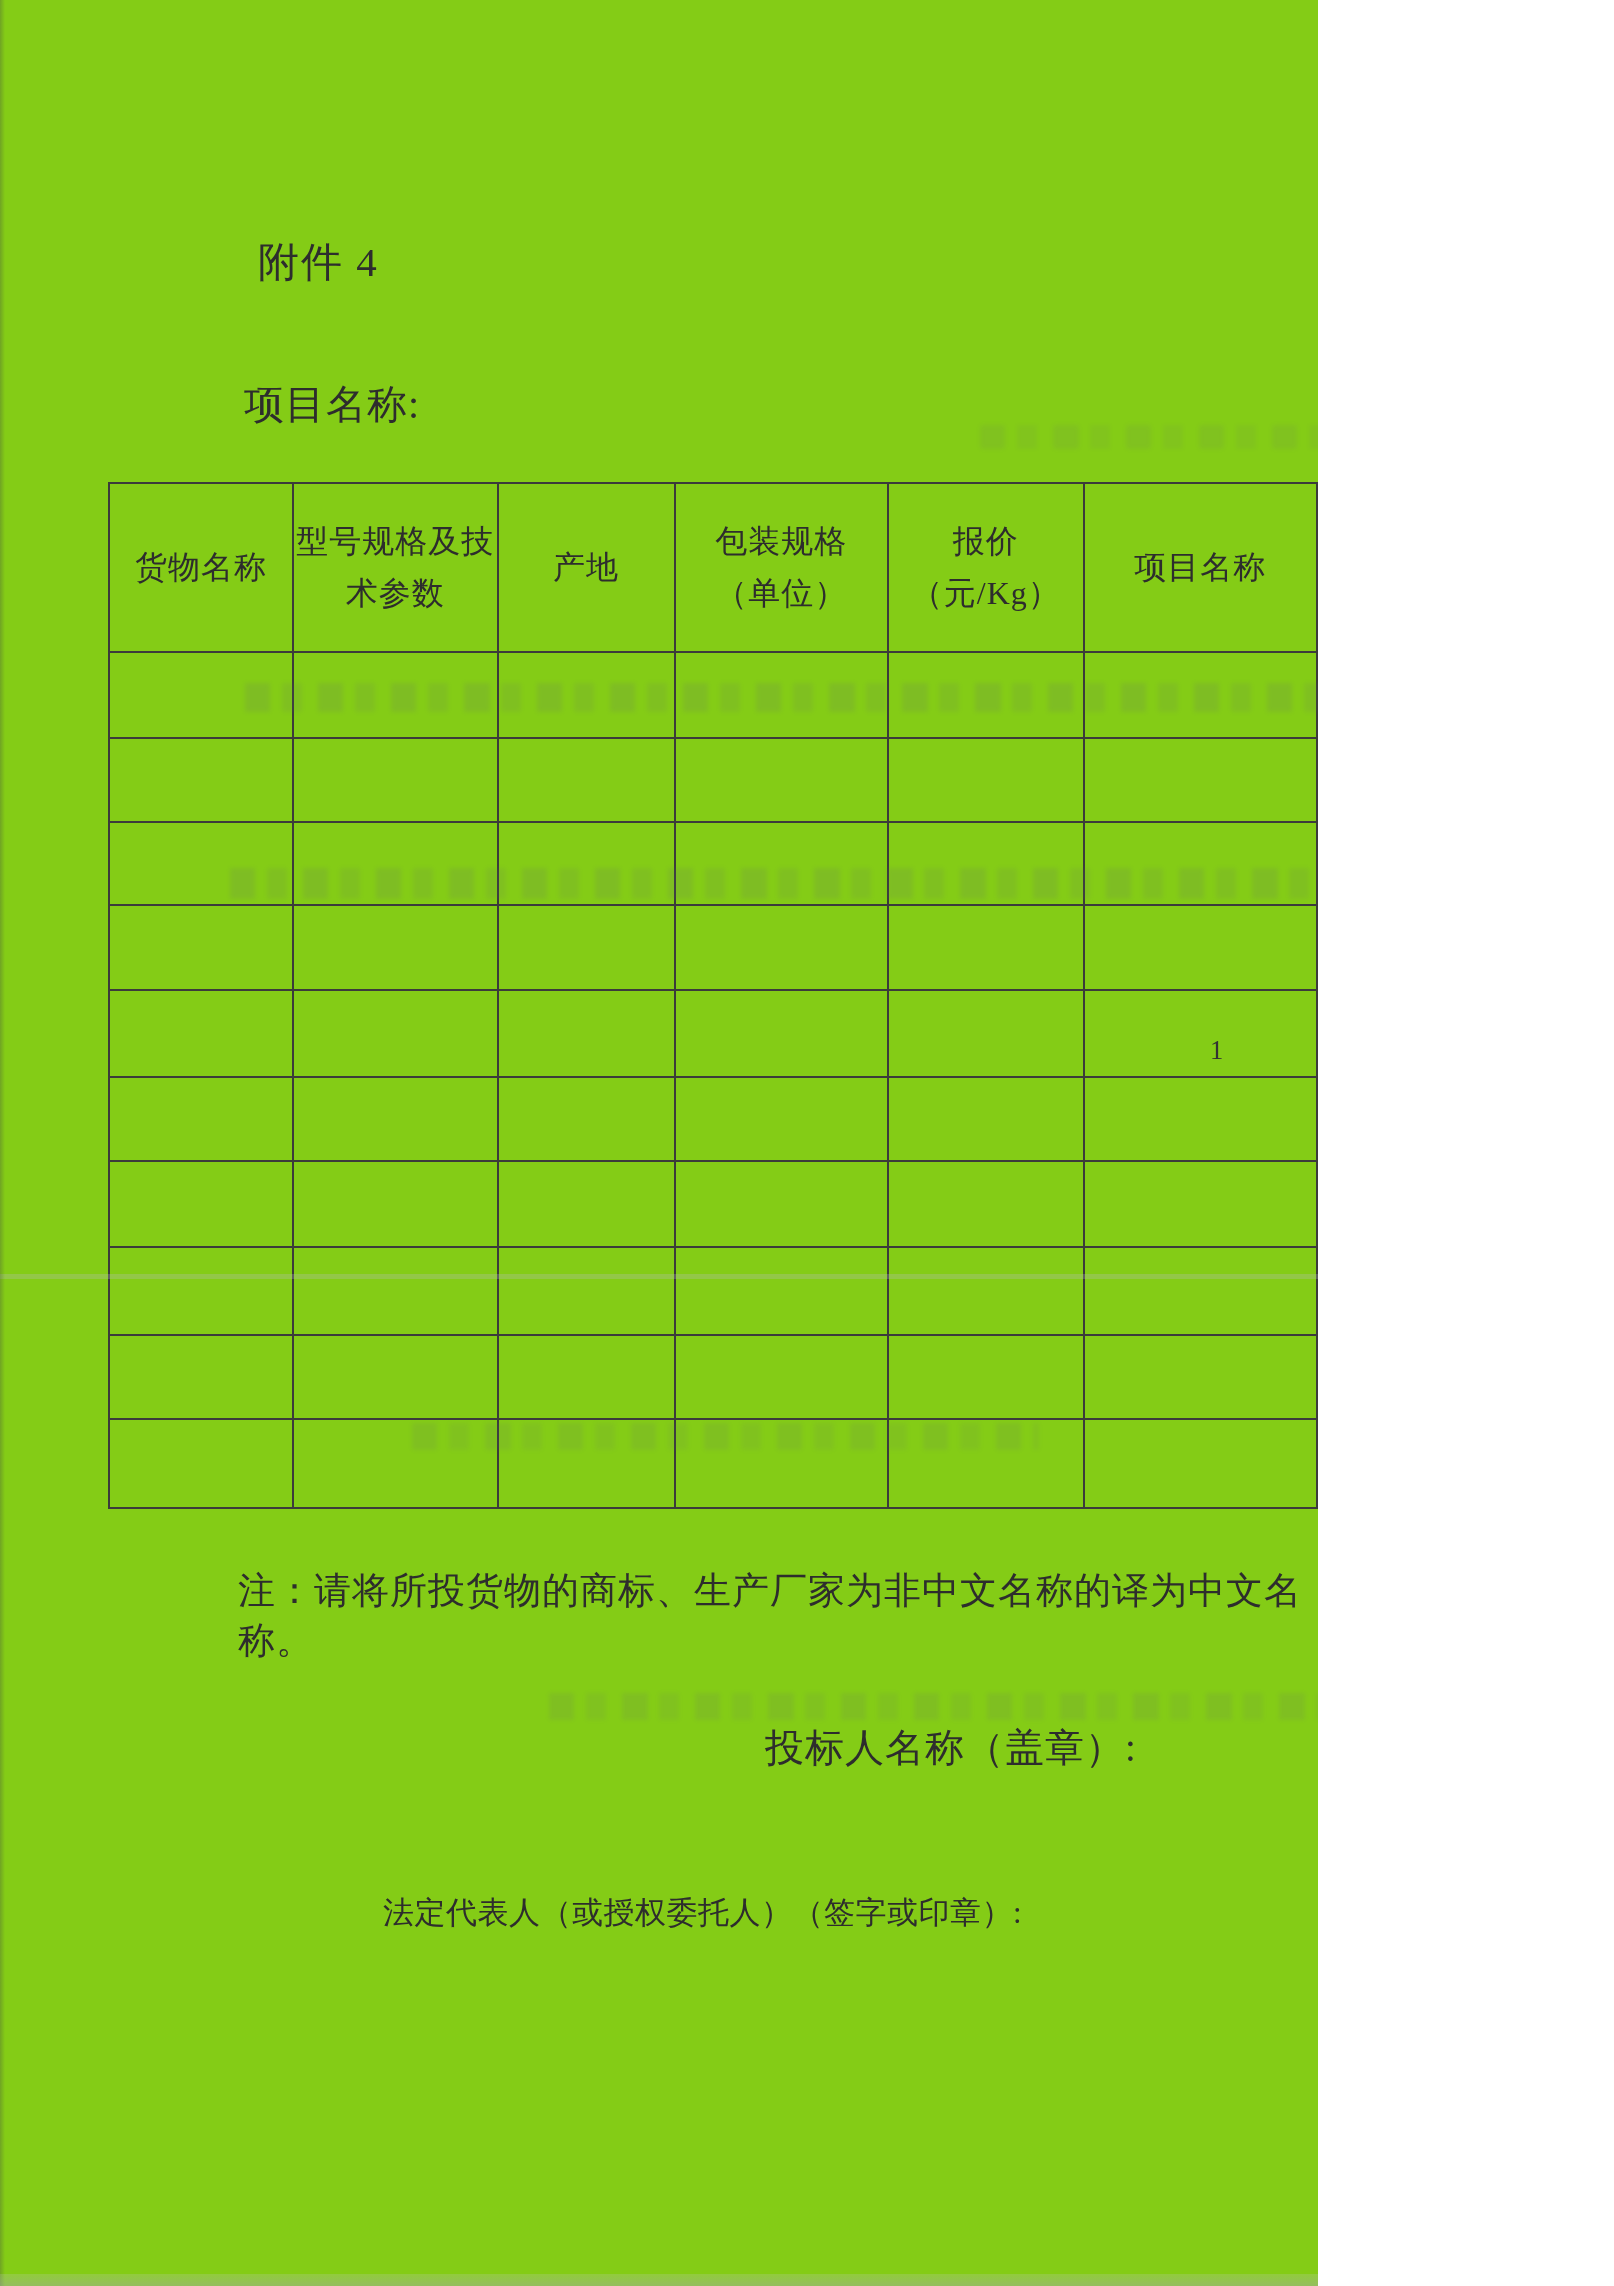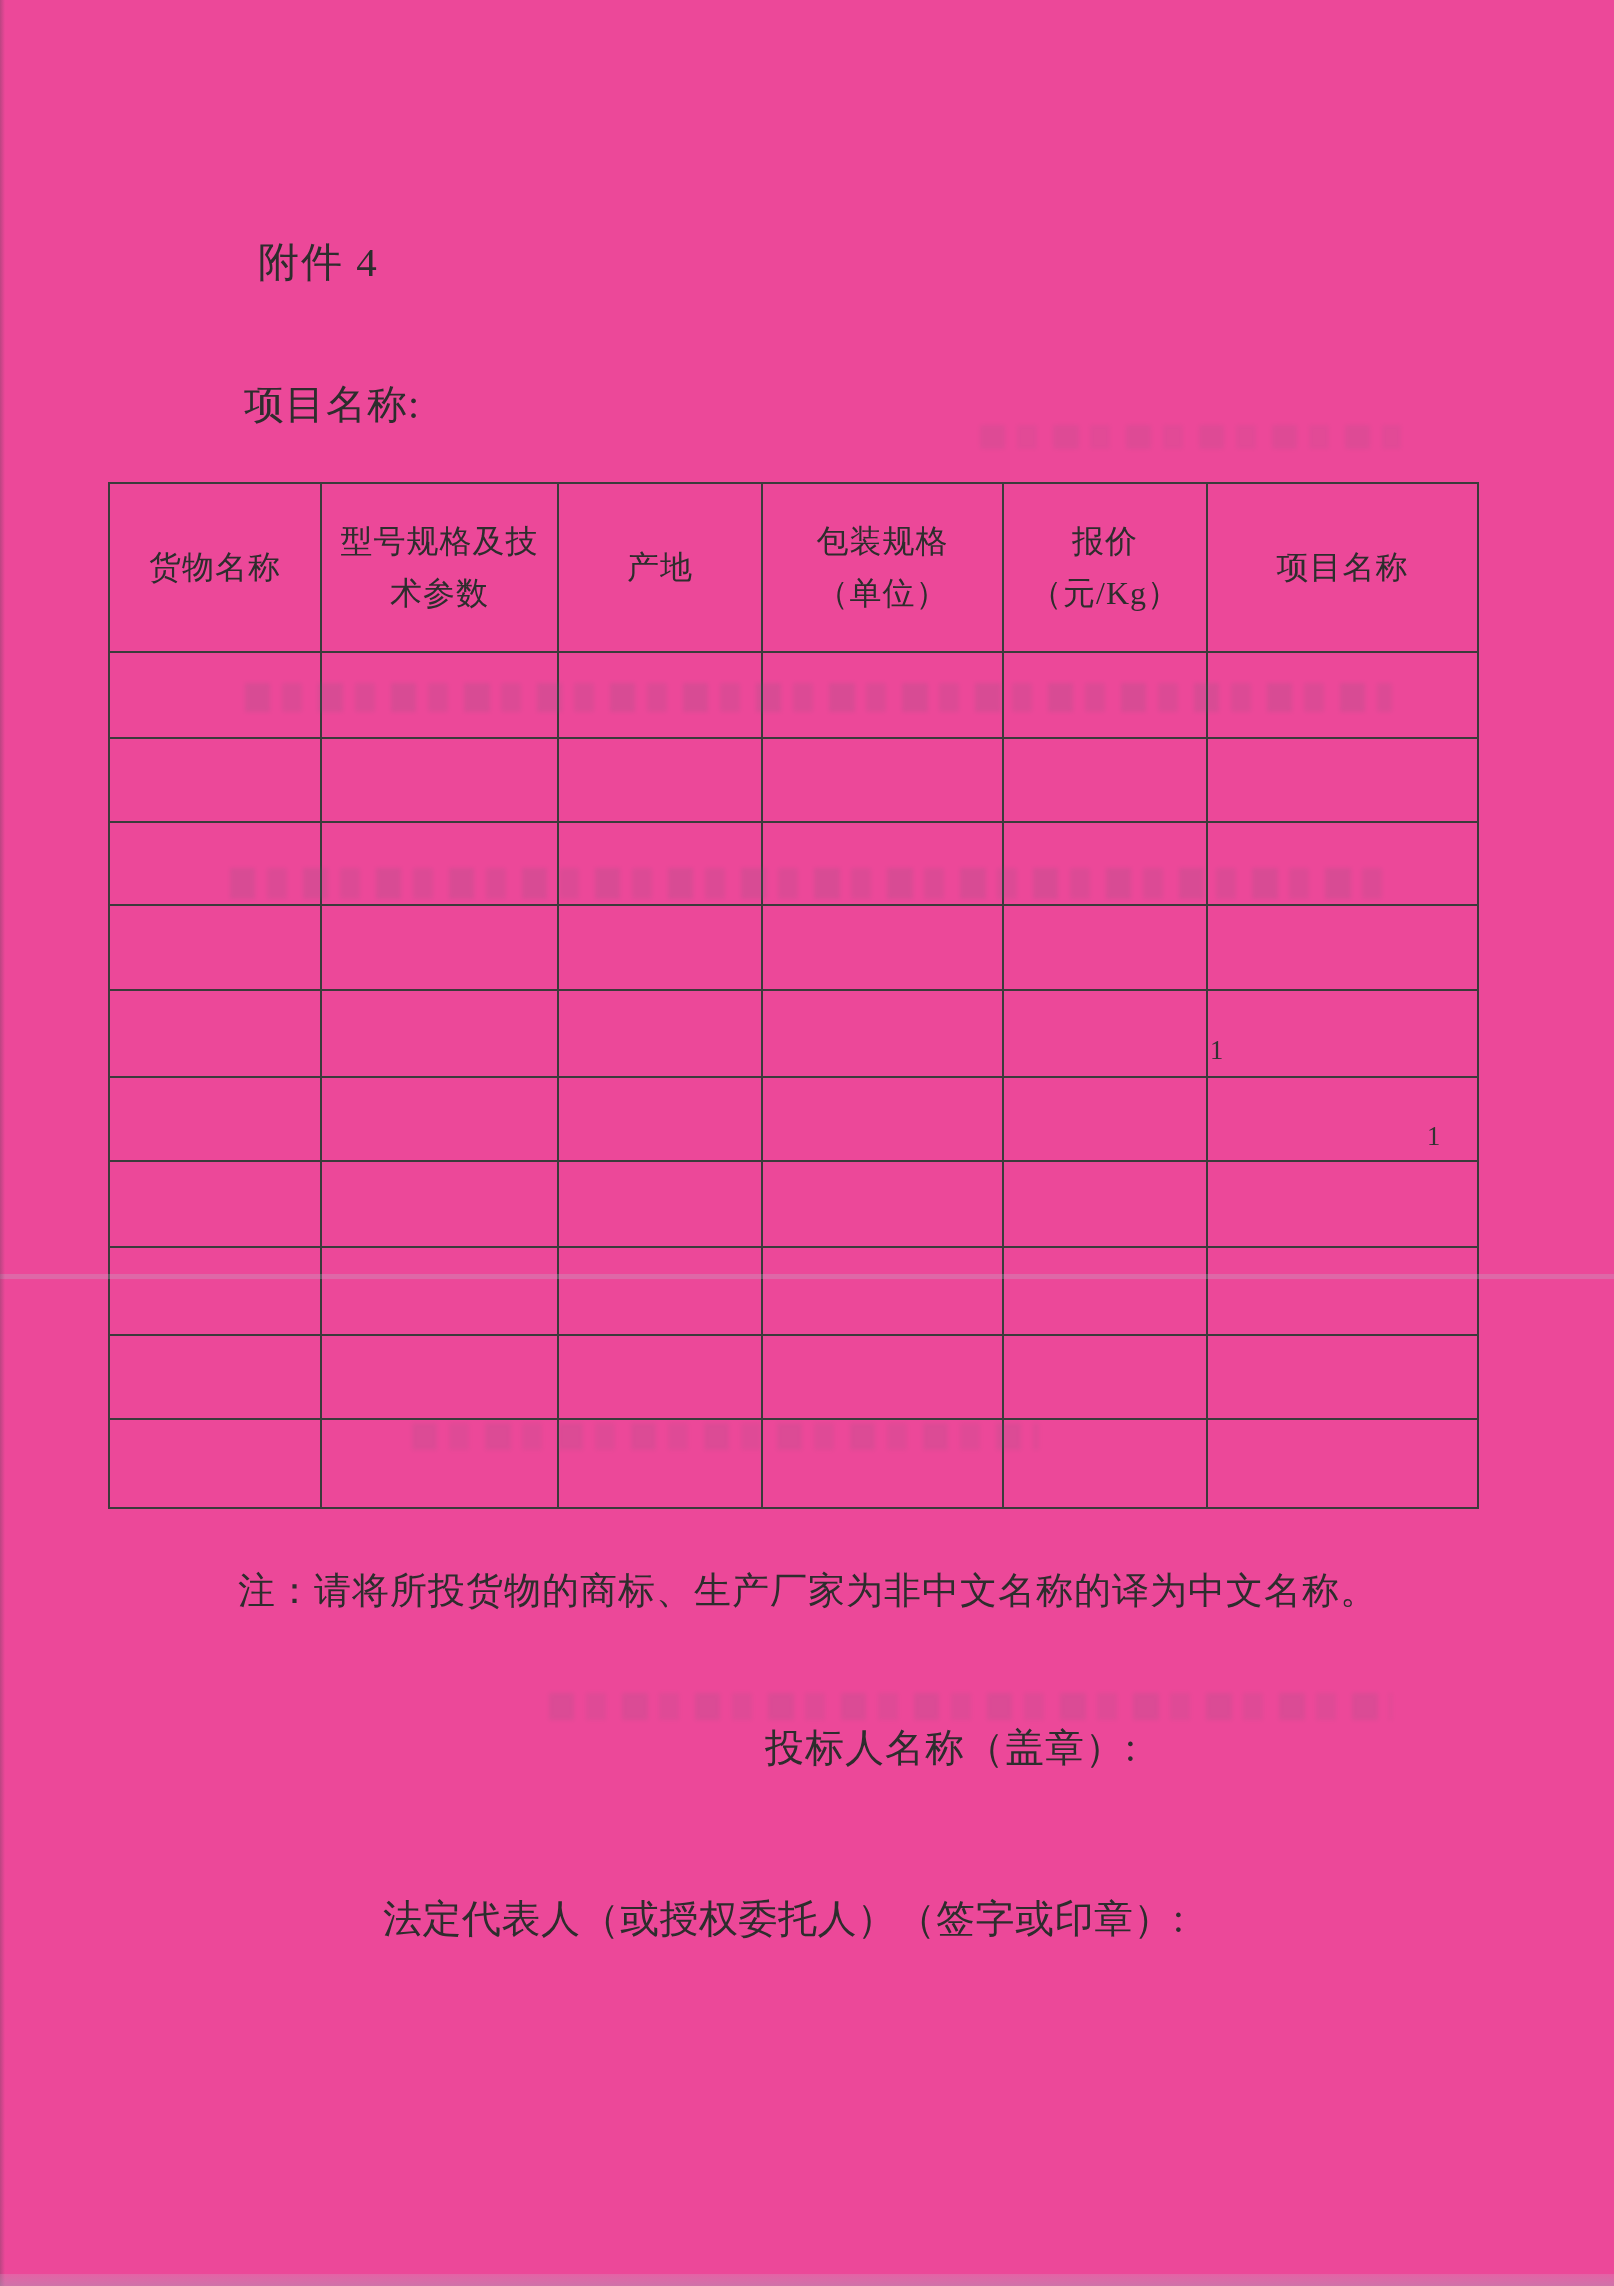--- a/index.html
+++ b/index.html
@@ -1,18 +1,18 @@
 <!DOCTYPE html>
 <html><head>
 <meta charset="utf-8">
 <style>
   html,body { margin:0; padding:0; background:#ffffff; }
   .page {
-    position:relative; width:1614px; height:2287px;
-    background:#ec4899; overflow:hidden; color:#2d2d2d;
+    position:relative; width:1318px; height:2287px;
+    background:#84cc16; overflow:hidden; color:#2d2d2d;
     font-family:"Liberation Serif","DejaVu Serif",serif;
   }
 
   .attachment-label { position:absolute; left:258px; top:235px; font-size:41px; letter-spacing:2px; }
   .doc-title { position:absolute; left:696px; top:290px; font-size:51px; font-weight:bold; letter-spacing:2.9px; }
   .project-label { position:absolute; left:244px; top:377px; font-size:40px; letter-spacing:1px; }
 
   table.quote-table {
     position:absolute; left:108px; top:482px;
     border-collapse:collapse; table-layout:fixed;
@@ -22,21 +22,21 @@
     border:2px solid #3b3b3b; padding:0;
     text-align:center; vertical-align:middle;
   }
   .quote-table th { font-weight:normal; font-size:32px; letter-spacing:1px;border-radius:17px; }
   .quote-table th span { display:block; line-height:1.15; }
   .quote-table th span.l2 { margin-top:15px; }
   .quote-table th span.l2:empty { display:none; }
 
   .note-line { position:absolute; left:238px; top:1566px; font-size:37px; letter-spacing:1px; }
   .bidder-line { position:absolute; left:765px; top:1721px; font-size:39px; letter-spacing:1px; }
-  .legal-line { position:absolute; left:383px; top:1892px; font-size:39px; letter-spacing:0.5px; }
+  .legal-line { position:absolute; left:383px; top:1892px; font-size:31px; letter-spacing:0.5px; }
 
   .stray-mark { position:absolute; font-size:26.5px; color:#333; }
   .stray-mark-1 { left:1210px; top:1035px; }
   .stray-mark-2 { left:1427px; top:1121px; }
 
   
   .ghost {
     position:absolute; opacity:0.15; filter:blur(2px); pointer-events:none;
     background:repeating-linear-gradient(90deg,
       rgba(92,97,118,0.9) 0 25.5px, rgba(92,97,118,0) 25.5px 37px,

